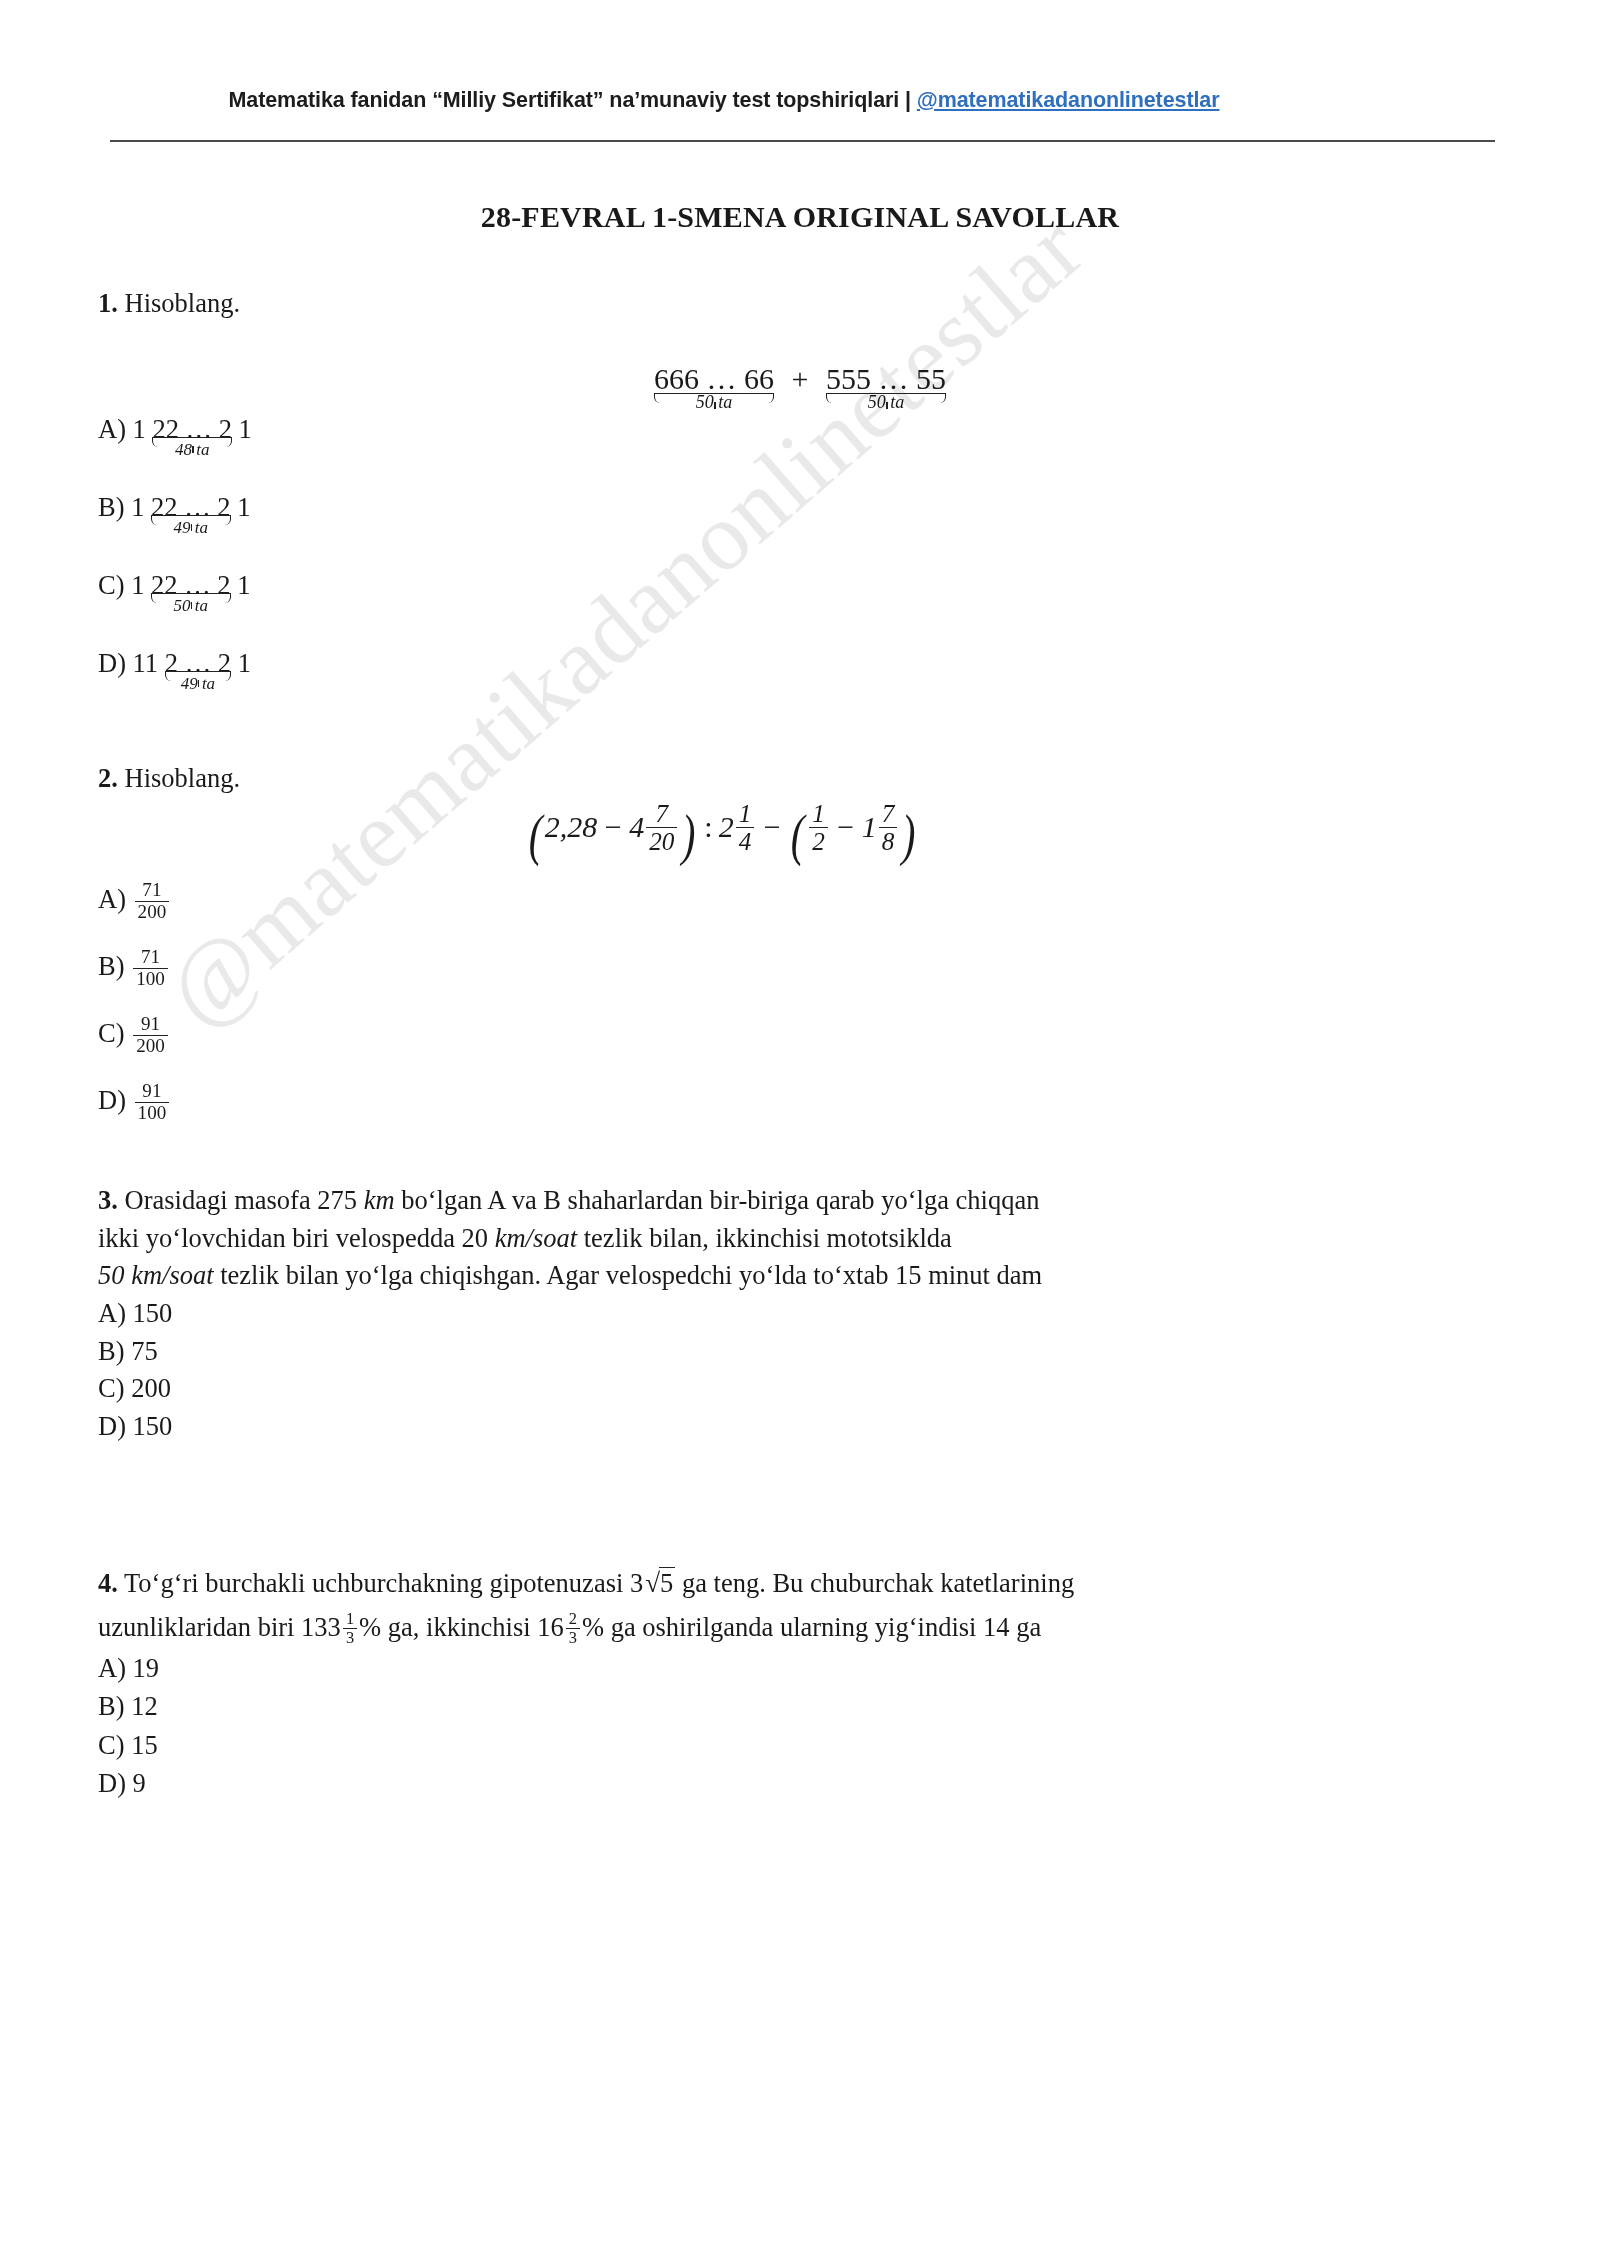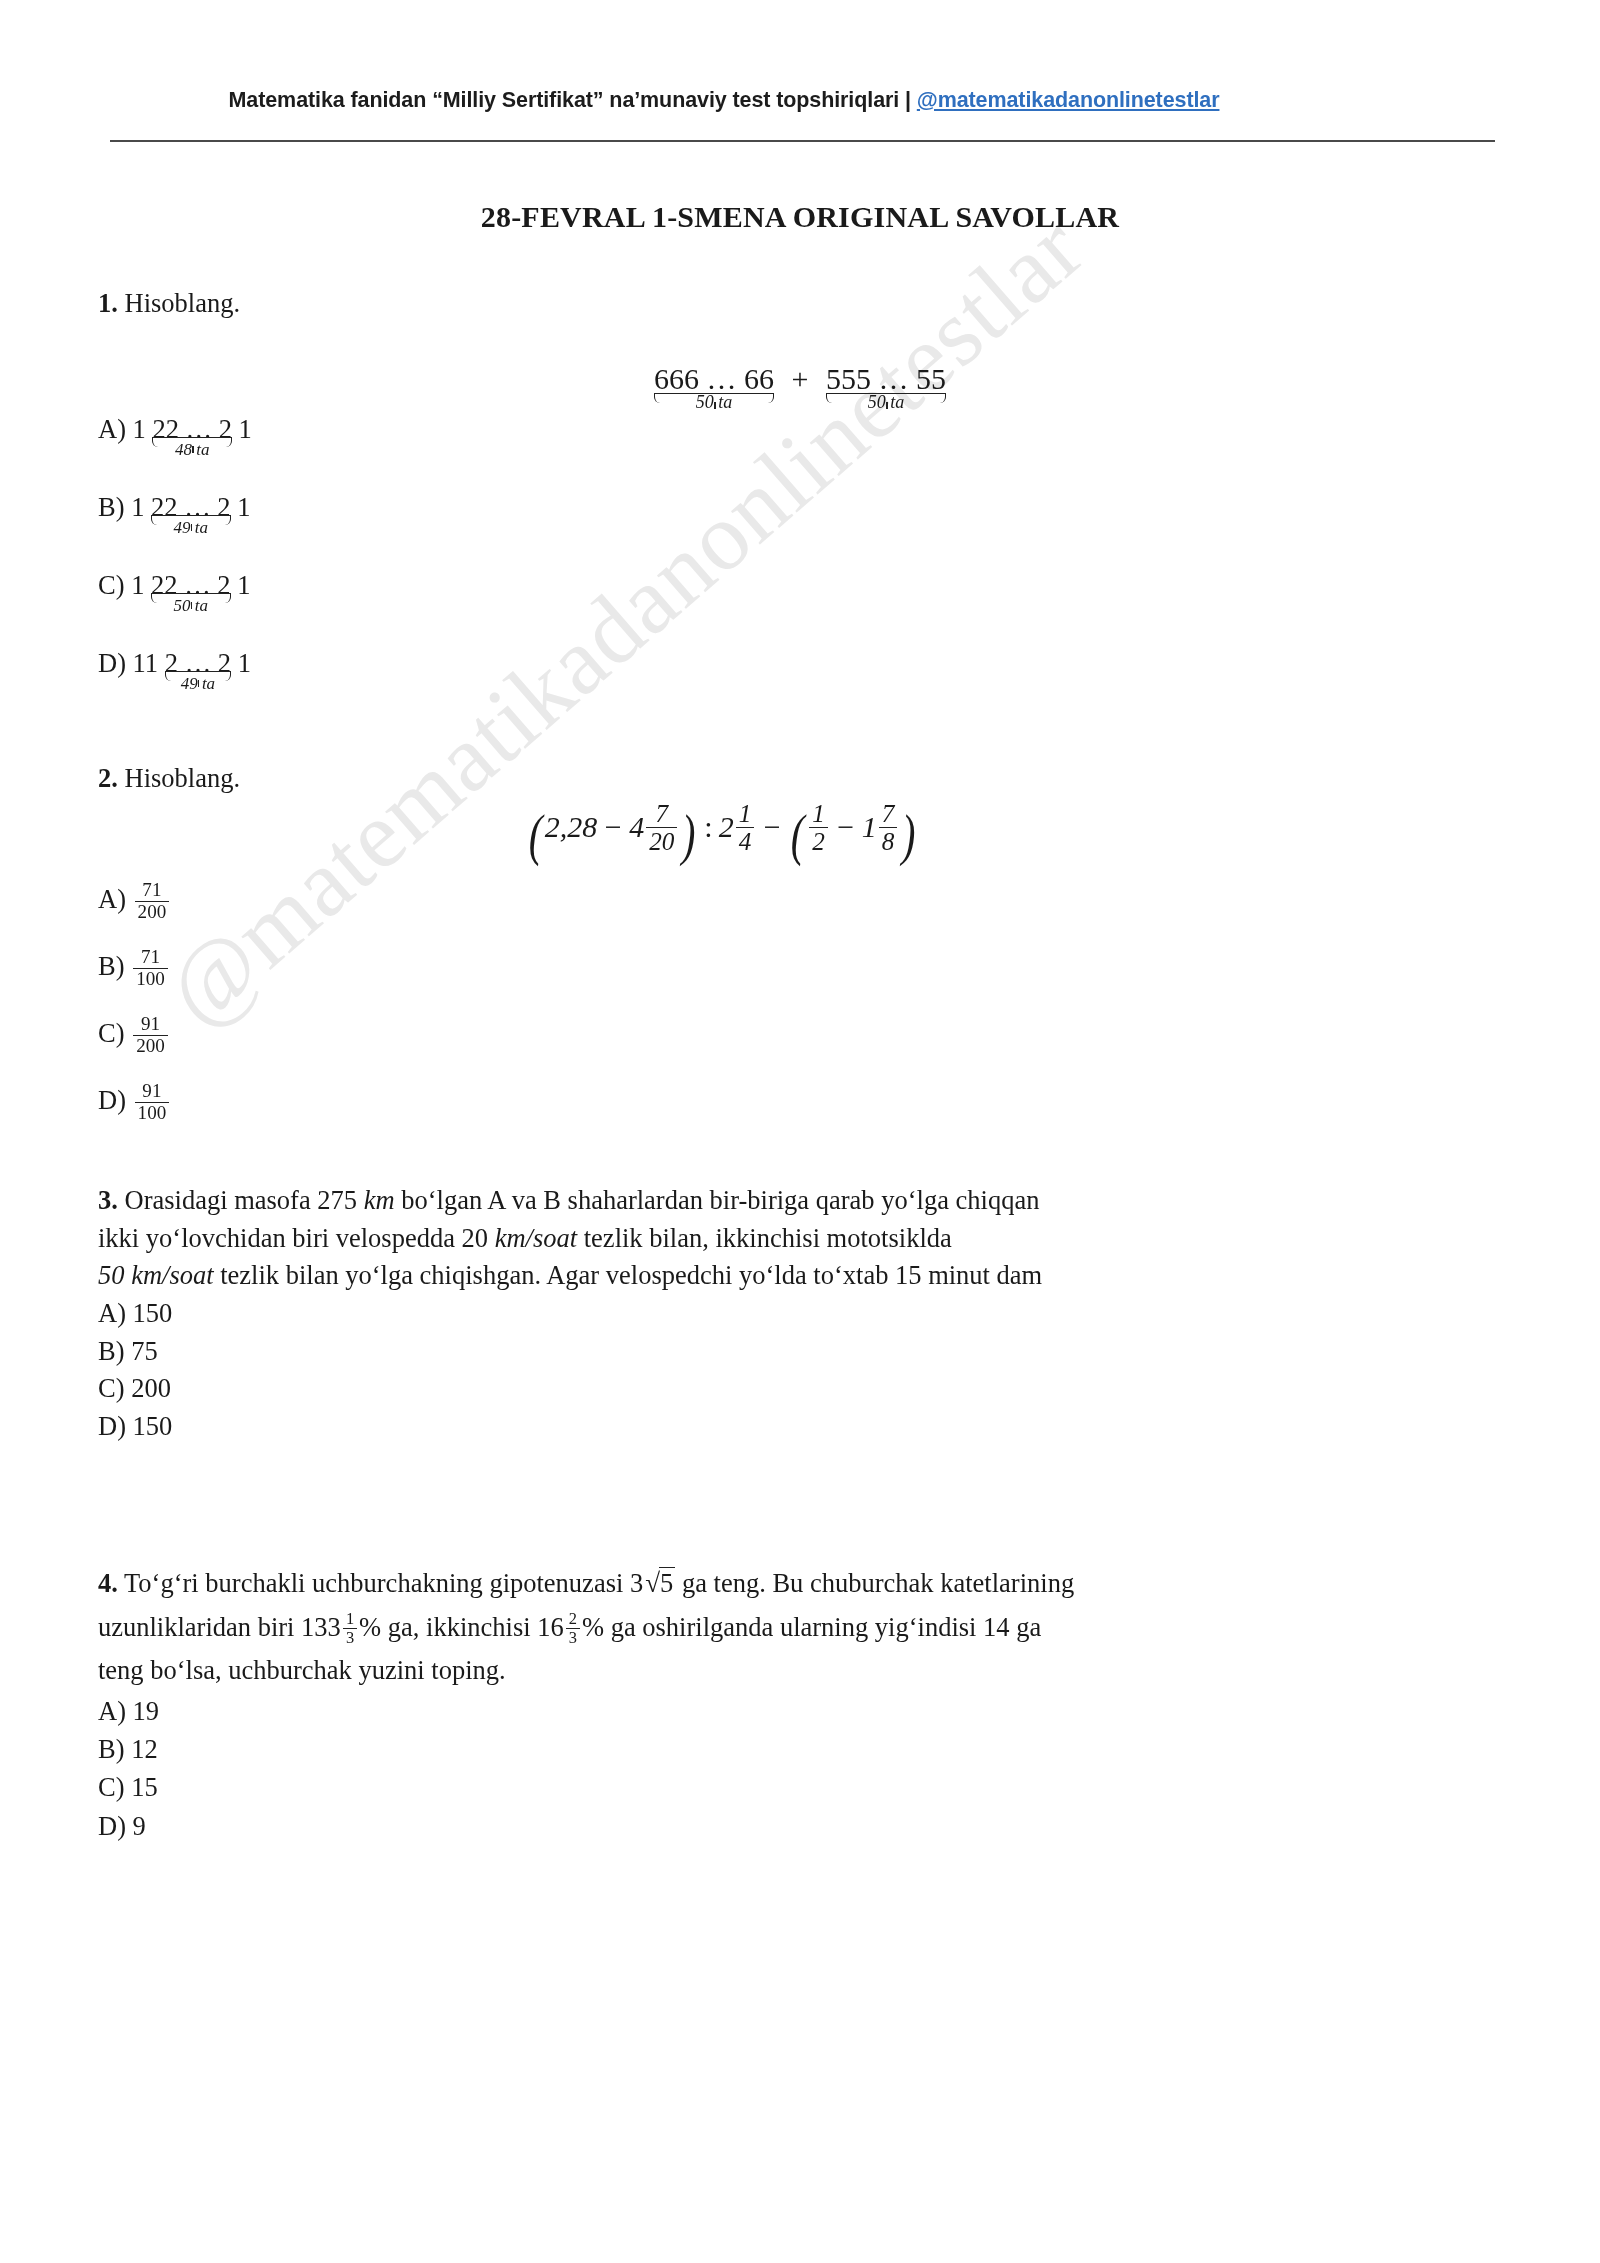--- a/index.html
+++ b/index.html
@@ -331,21 +331,20 @@
     </div>
 
     <div class="q" style="top:1562px; left:98px; width:1415px; line-height:1.62;">
       <div>
         <span class="qnum">4.</span>
         <span>To‘g‘ri burchakli uchburchakning gipotenuzasi 3</span><span class="sqrt"><span class="rad">√</span><span class="val">5</span></span><span> ga teng. Bu chuburchak katetlarining</span>
       </div>
       <div>
         <span>uzunliklaridan biri 133</span><span class="frac" style="font-size:0.62em; vertical-align:-0.45em;"><span class="num">1</span><span class="den">3</span></span><span>% ga, ikkinchisi 16</span><span class="frac" style="font-size:0.62em; vertical-align:-0.45em;"><span class="num">2</span><span class="den">3</span></span><span>% ga oshirilganda ularning yig‘indisi 14 ga</span>
       </div>
-      <div>teng bo‘lsa, uchburchak yuzini toping.</div>
       <div style="line-height:1.45;">A) 19</div>
       <div style="line-height:1.45;">B) 12</div>
       <div style="line-height:1.45;">C) 15</div>
       <div style="line-height:1.45;">D) 9</div>
     </div>
 
   </div>
 </div>
 
 </body></html>

